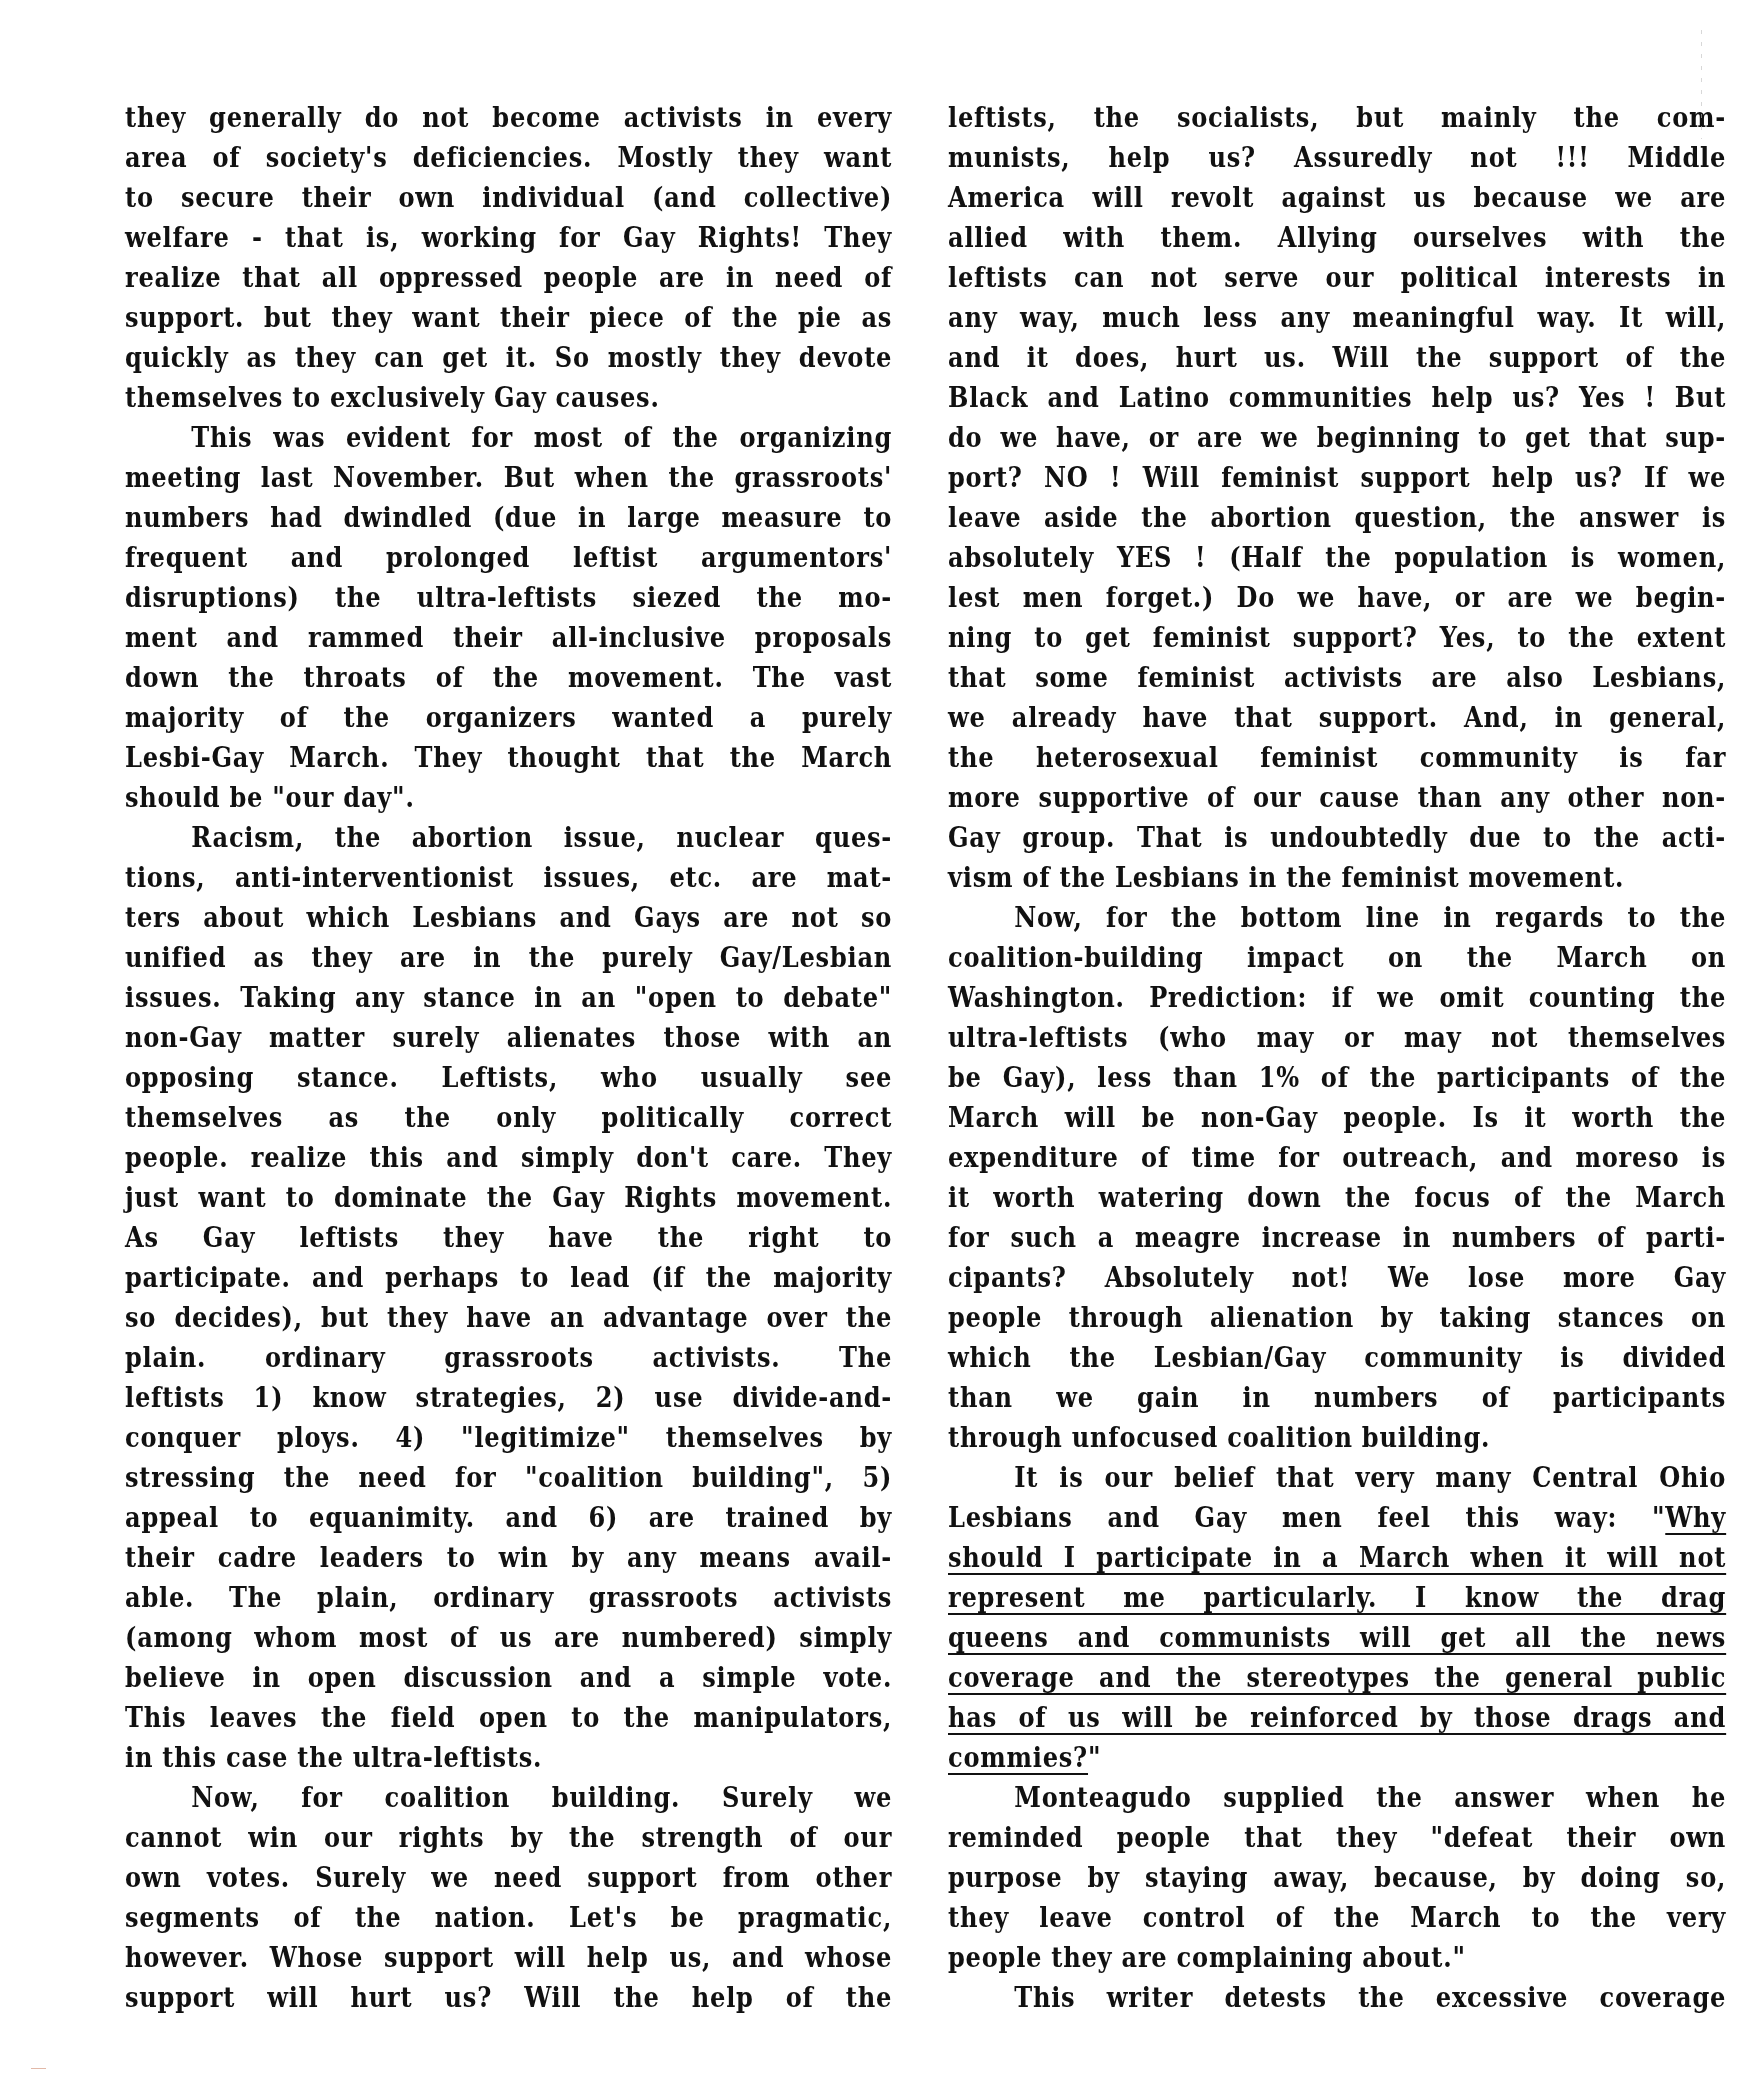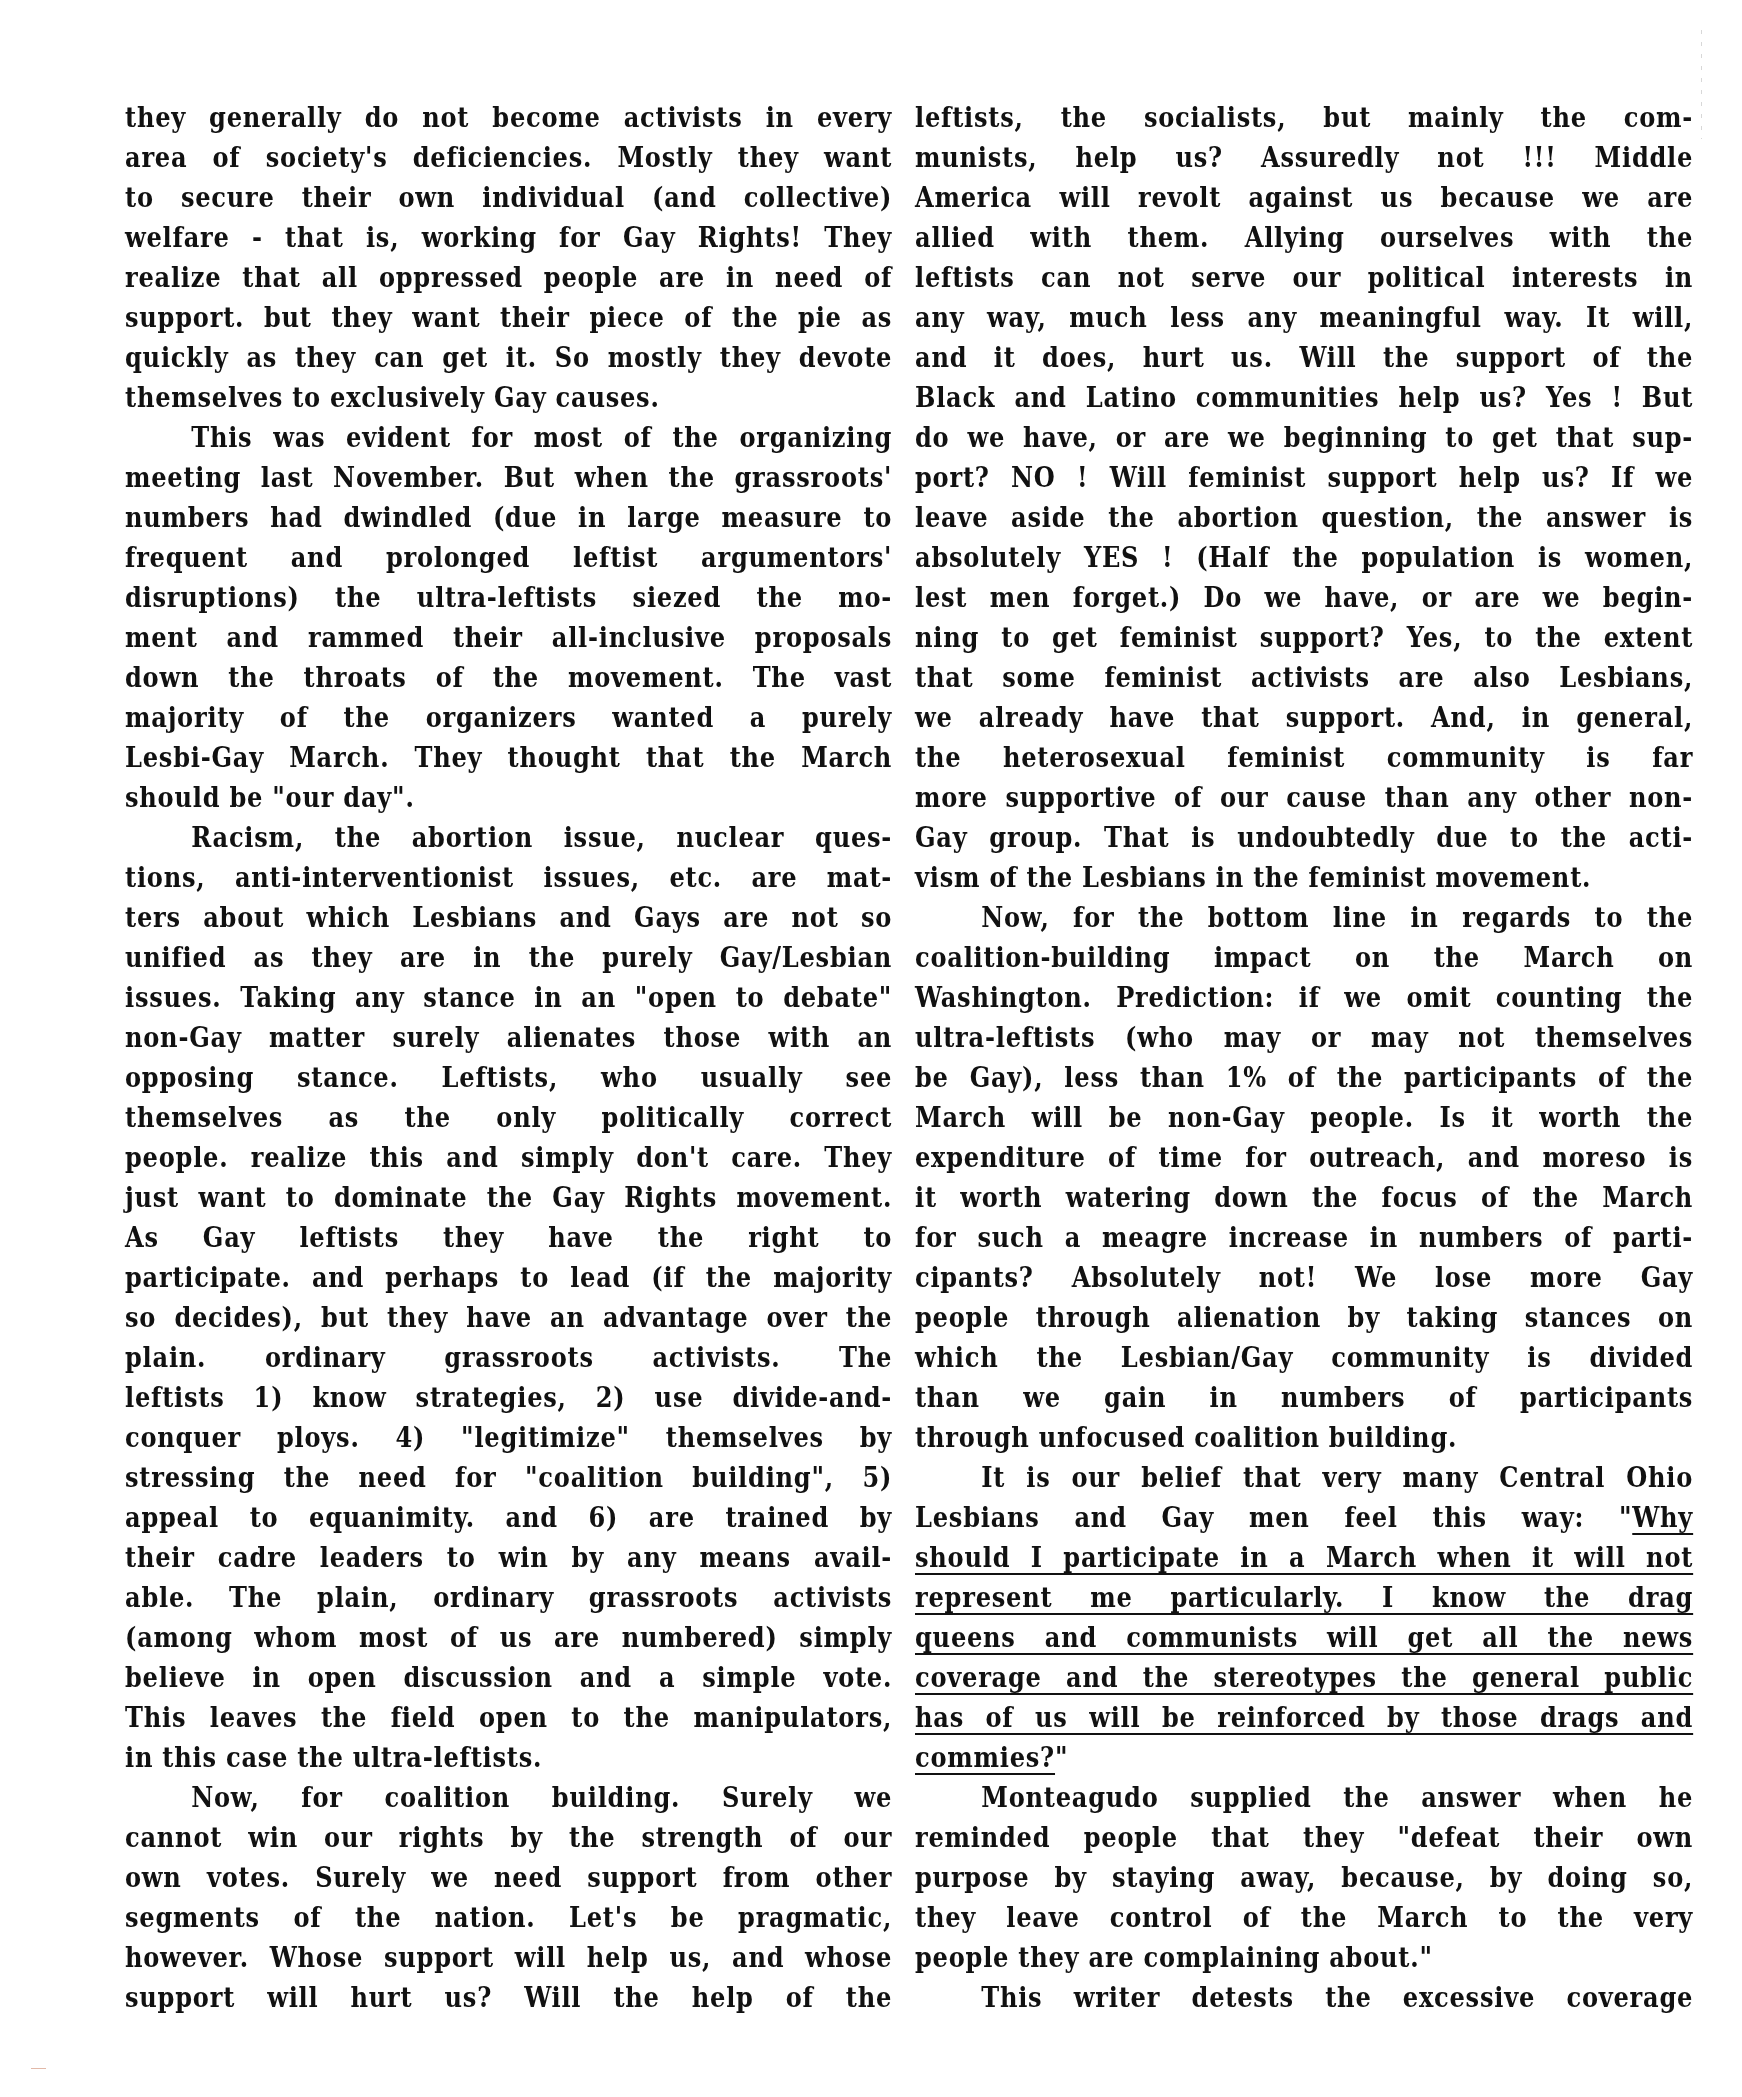--- a/index.html
+++ b/index.html
@@ -20,21 +20,21 @@
       left: 0; top: 0;
       width: 1585px;
       height: 2097px;
     }
     .column {
       position: absolute;
       top: 98px;
       width: 767px;
     }
     .col-left  { left: 125px; }
-    .col-right { left: 915px; width: 778px; }
+    .col-right { left: 948px; width: 778px; }
     .line {
       display: block;
       height: 40px;
       line-height: 40px;
       font-size: 28px;
       font-weight: bold;
       letter-spacing: 0.9px;
       white-space: nowrap;
       text-align: justify;
       text-align-last: justify;

